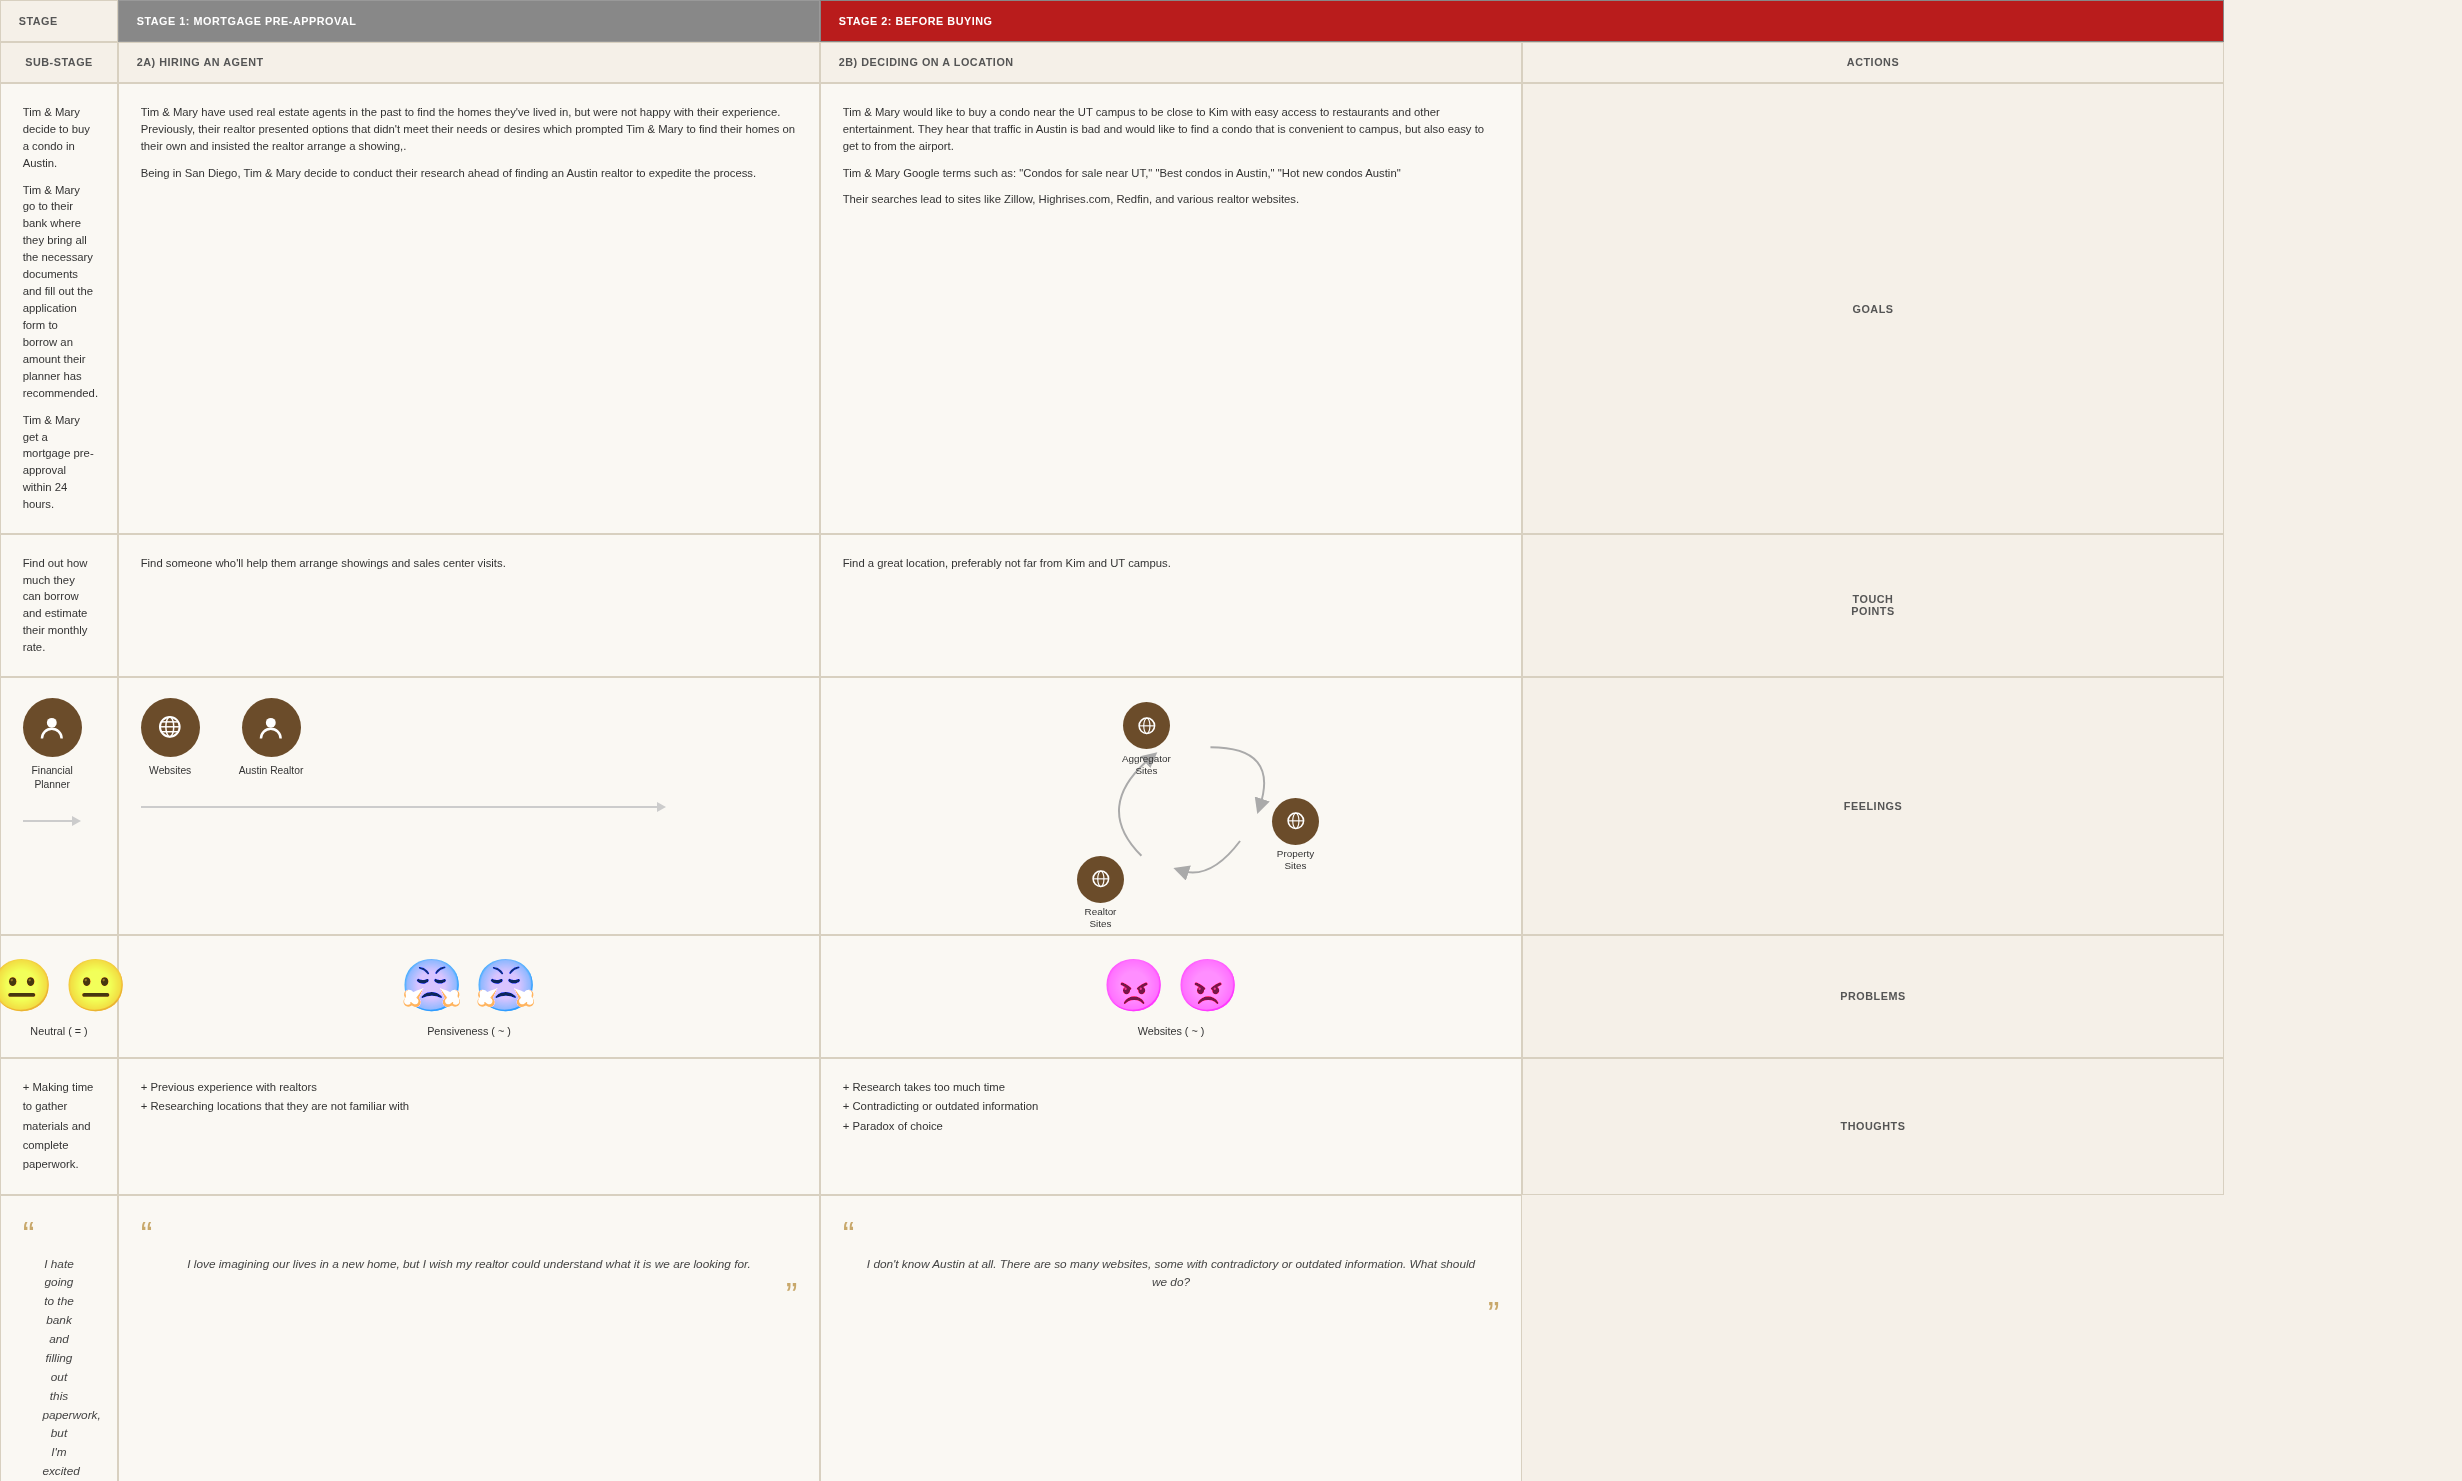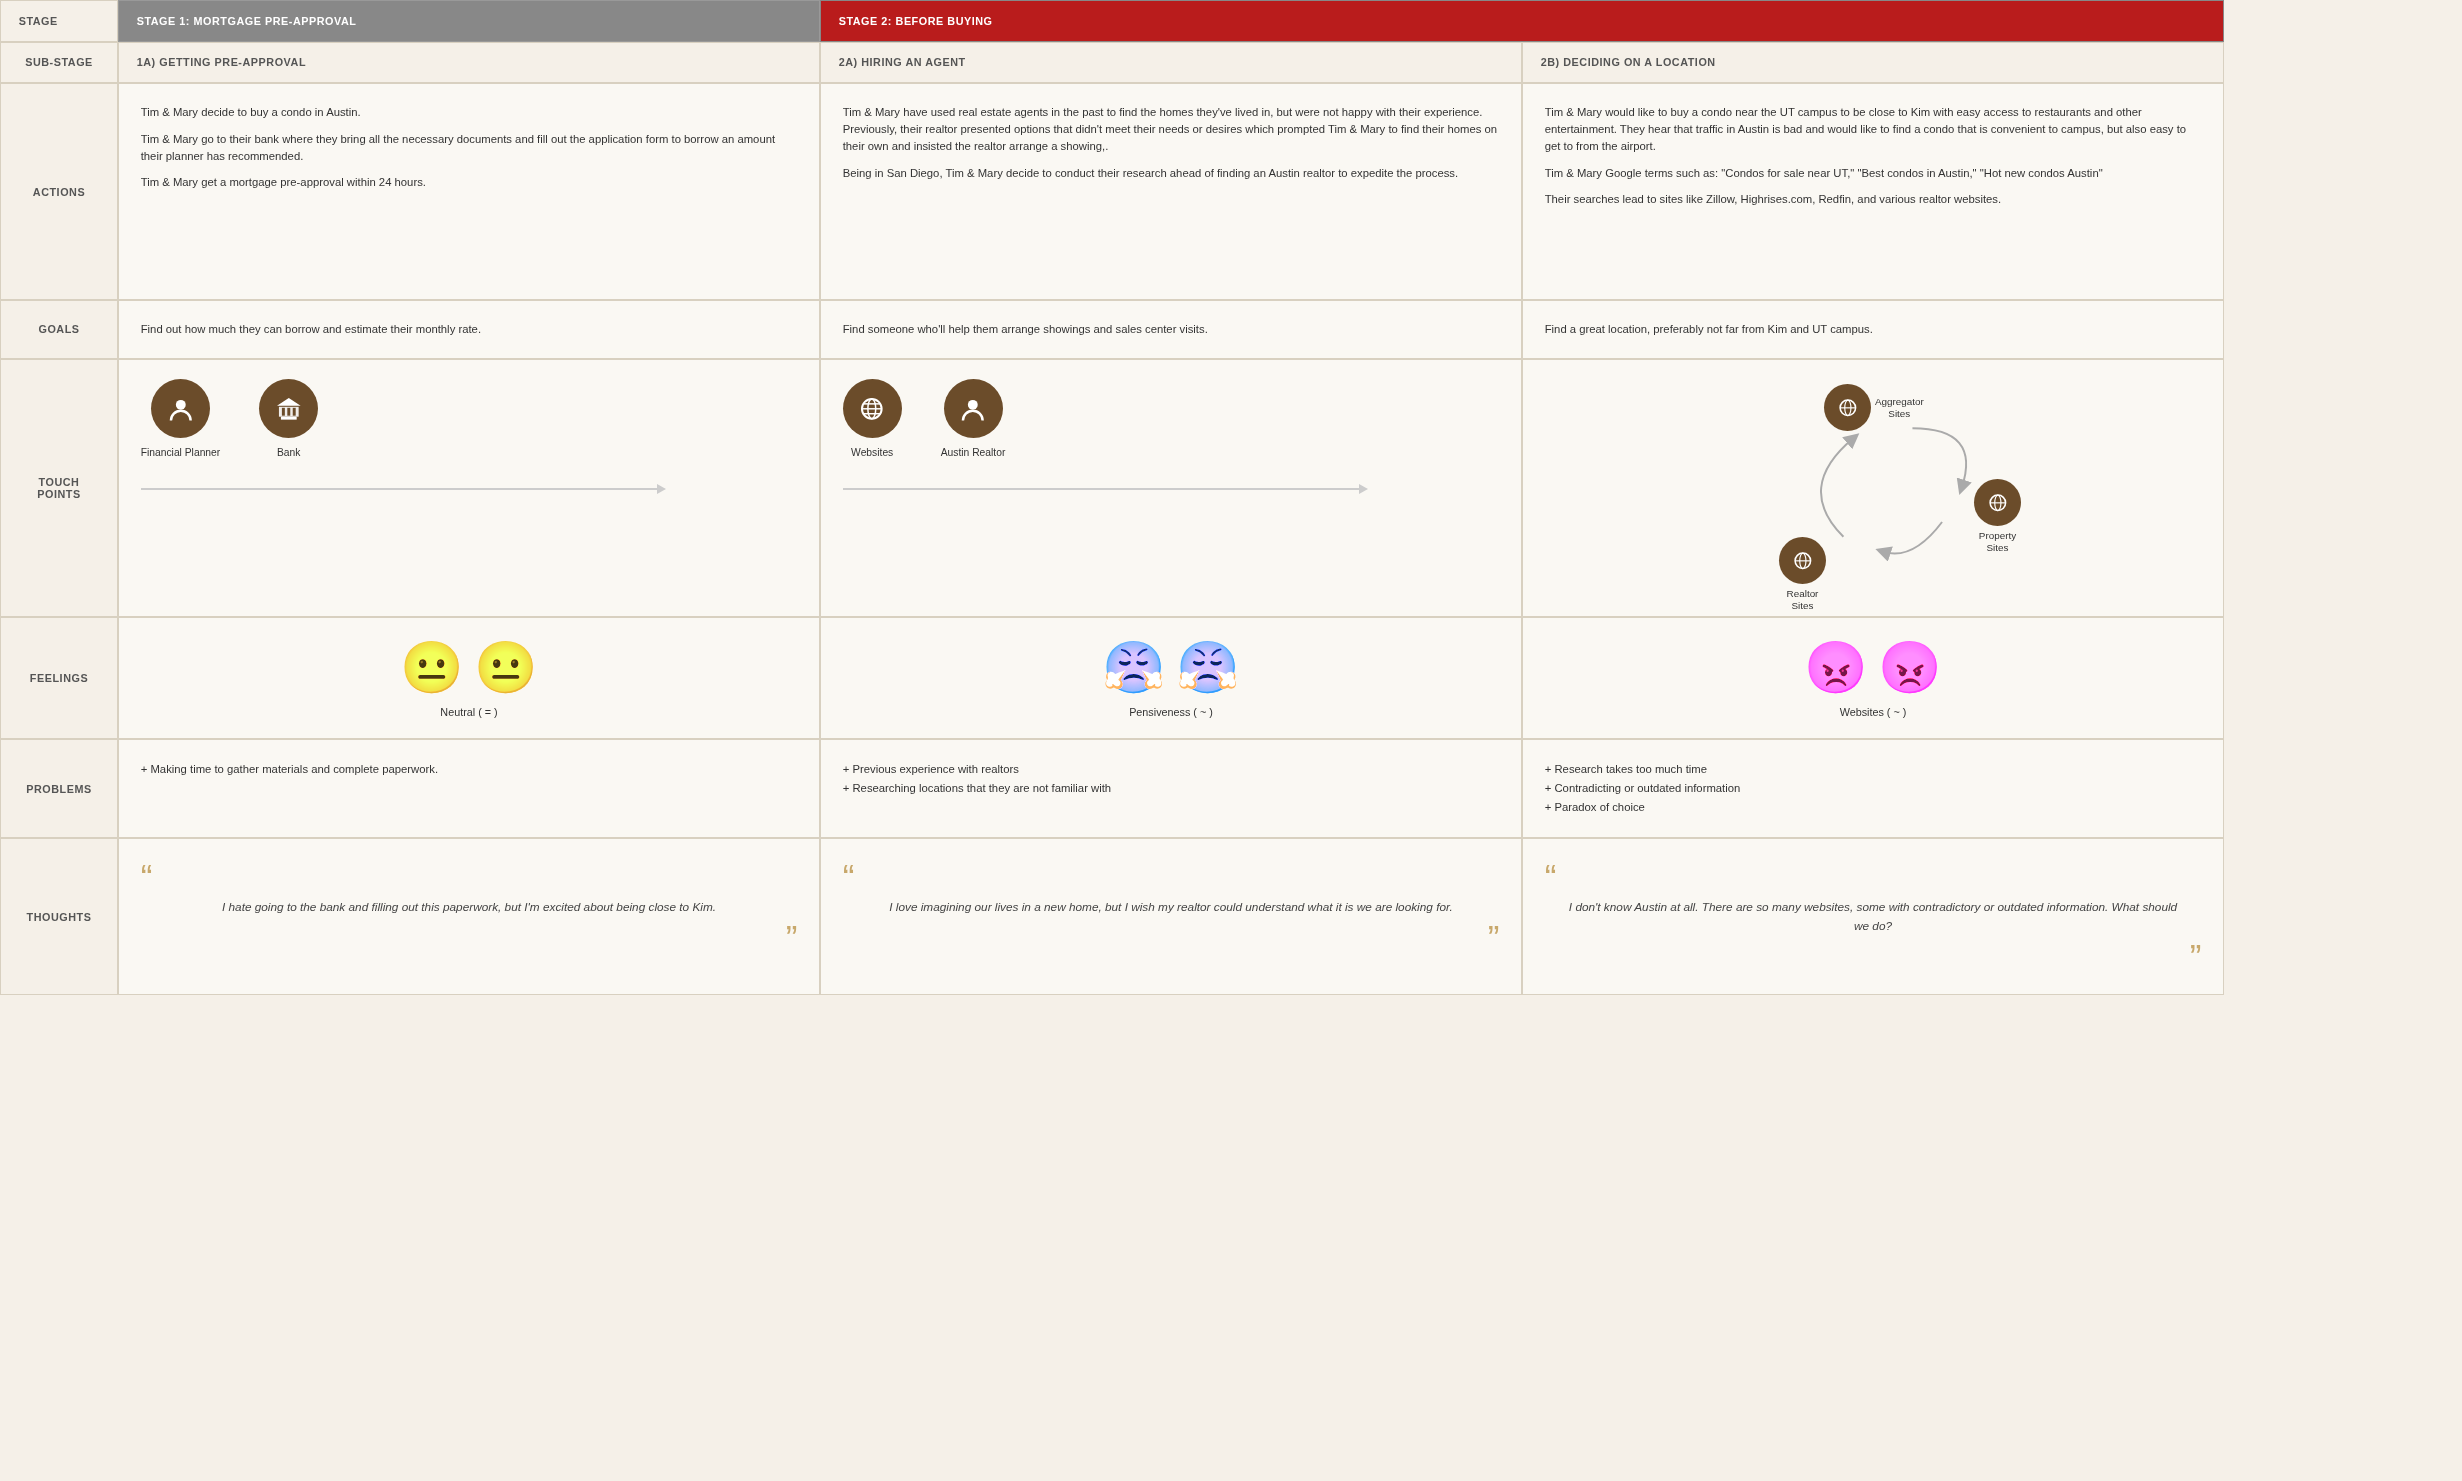--- a/index.html
+++ b/index.html
@@ -245,23 +245,20 @@
     </div>
     <div class="stage-header-1">
       <span>STAGE 1: MORTGAGE PRE-APPROVAL</span>
     </div>
     <div class="stage-header-2">
       <span>STAGE 2: BEFORE BUYING</span>
     </div>
 
     <div class="row-label">
       <span>SUB-STAGE</span>
-    </div>
-    <div class="substage-cell">
-      <span>1A) GETTING PRE-APPROVAL</span>
     </div>
     <div class="substage-cell">
       <span>2A) HIRING AN AGENT</span>
     </div>
     <div class="substage-cell">
       <span>2B) DECIDING ON A LOCATION</span>
     </div>
 
     <div class="row-label">
       <span>ACTIONS</span>
@@ -375,21 +372,21 @@
           <path d="M220,145 Q190,185 160,175" stroke="#aaa" stroke-width="2" fill="none" marker-end="url(#arrow)"></path>
 
           <path d="M120,160 Q70,110 130,60" stroke="#aaa" stroke-width="2" fill="none" marker-end="url(#arrow)"></path>
           <defs>
             <marker id="arrow" markerWidth="8" markerHeight="8" refX="4" refY="4" orient="auto">
               <path d="M0,0 L8,4 L0,8 Z" fill="#aaa"></path>
             </marker>
           </defs>
         </svg>
 
-        <div style="position:absolute;top:4.9px;left:99px;display:flex;flex-direction:row;align-items:center;gap:3.9px;">
+        <div style="position:absolute;top:4.9px;left:99px;display:flex;flex-direction:column;align-items:center;gap:3.9px;">
           <div class="nd-circle">
             <svg width="21.7" height="21.7" viewBox="0 0 28 28" fill="none">
               <circle cx="14" cy="14" r="10" stroke="white" stroke-width="2" fill="none"></circle>
               <ellipse cx="14" cy="14" rx="4" ry="10" stroke="white" stroke-width="1.5" fill="none"></ellipse>
               <line x1="4" y1="14" x2="24" y2="14" stroke="white" stroke-width="1.5"></line>
             </svg>
           </div>
           <span style="font-size:9.9px;text-align:center;line-height:1.2;">Aggregator<br>Sites</span>
         </div>
 

